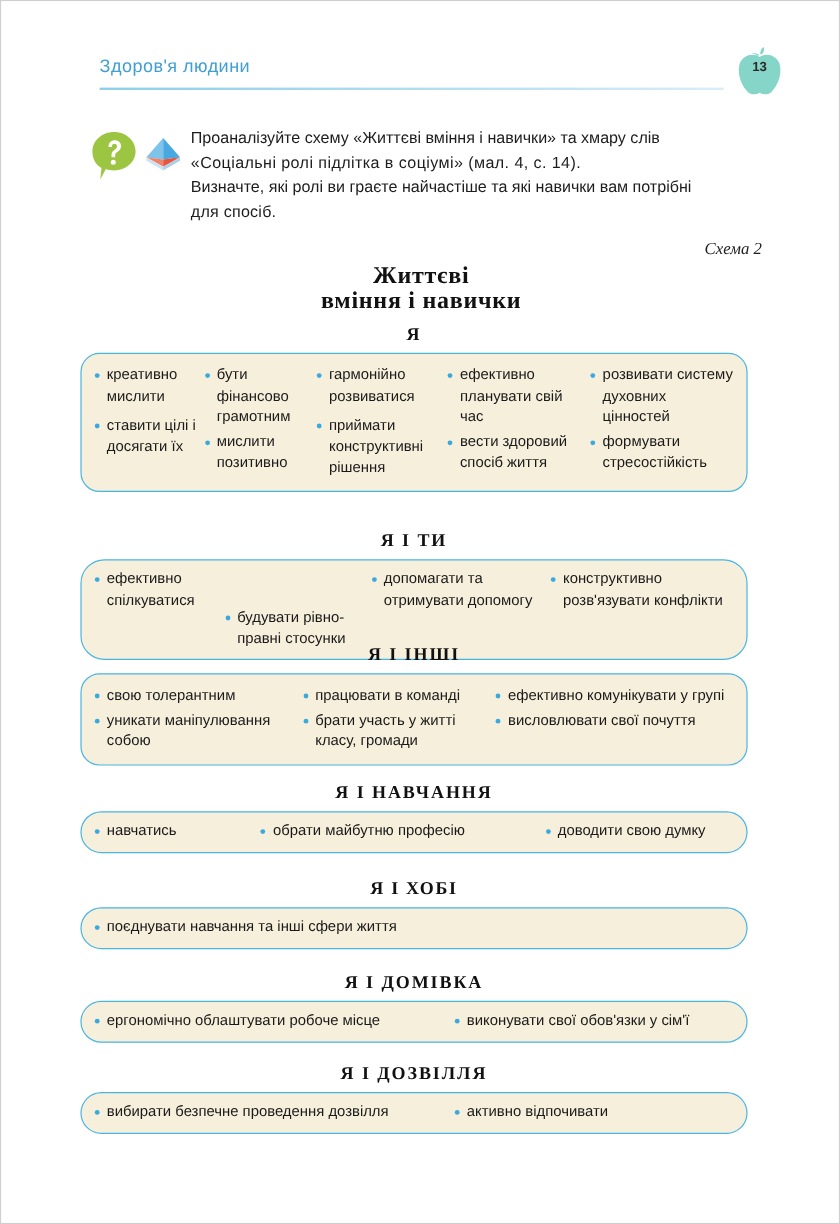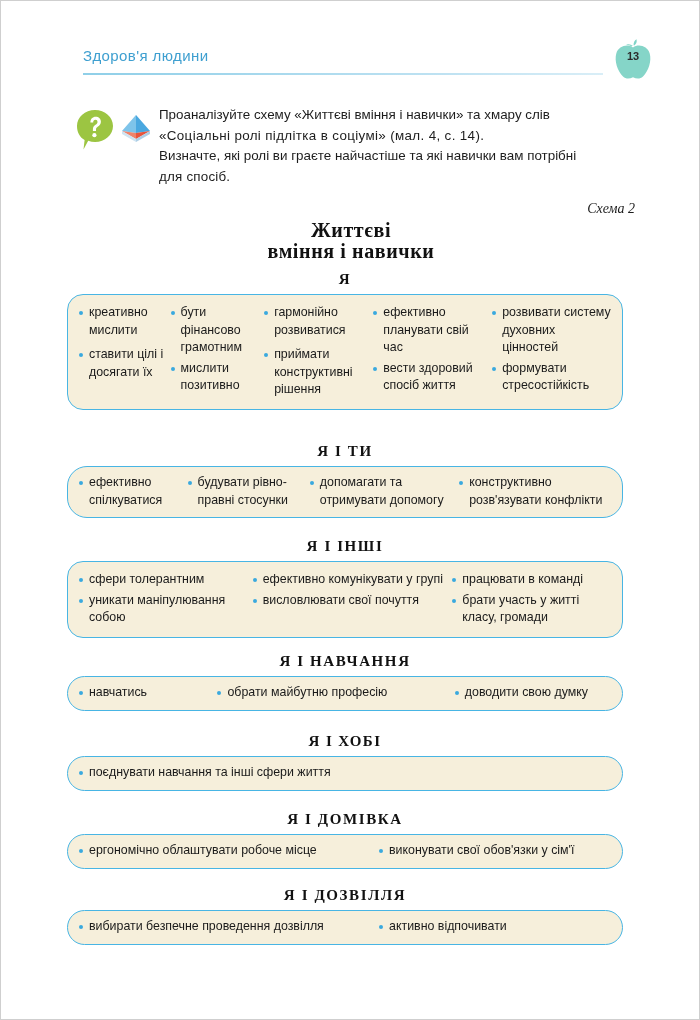--- a/index.html
+++ b/index.html
@@ -179,21 +179,21 @@
   .sec-ya .box { min-height: 116px; }
   .sec-ya .col-0 { width: 94px; }
   .sec-ya .col-1 { width: 96px; }
   .sec-ya .col-2 { width: 112px; }
   .sec-ya .col-3 { width: 122px; }
   .sec-ya .col-4 { width: 124px; }
 
   
   .sec-ti { top: 442px; }
   .sec-ti .col-0 { width: 120px; }
-  .sec-ti .col-1 { width: 135px; }
+  .sec-ti .col-1 { width: 135px; margin-top: 32px; }
   .sec-ti .col-2 { width: 165px; }
   .sec-ti .col-3 { width: 170px; }
 
   
   .sec-inshi { top: 537px; }
   .sec-inshi .col-0 { width: 174px; }
   .sec-inshi .col-1 { width: 161px; }
   .sec-inshi .col-2 { width: 200px; }
 
   
@@ -307,31 +307,31 @@
         <div class="col col-3">
           <div class="item">конструктивно розв'язувати конфлікти</div>
         </div>
       </div>
     </div>
 
     <div class="section sec-inshi">
       <div class="section-heading">Я І ІНШІ</div>
       <div class="box">
         <div class="col col-0">
-          <div class="item">сфери толерантним</div>
+          <div class="item">свою толерантним</div>
           <div class="item">уникати маніпулювання собою</div>
+        </div>
+        <div class="col col-1">
+          <div class="item">працювати в команді</div>
+          <div class="item">брати участь у житті класу, громади</div>
         </div>
         <div class="col col-2">
           <div class="item">ефективно комунікувати у групі</div>
           <div class="item">висловлювати свої почуття</div>
         </div>
-        <div class="col col-1">
-          <div class="item">працювати в команді</div>
-          <div class="item">брати участь у житті класу, громади</div>
-        </div>
       </div>
     </div>
 
     <div class="section sec-navch">
       <div class="section-heading">Я І НАВЧАННЯ</div>
       <div class="box pill">
         <div class="col col-0">
           <div class="item">навчатись</div>
         </div>
         <div class="col col-1">

